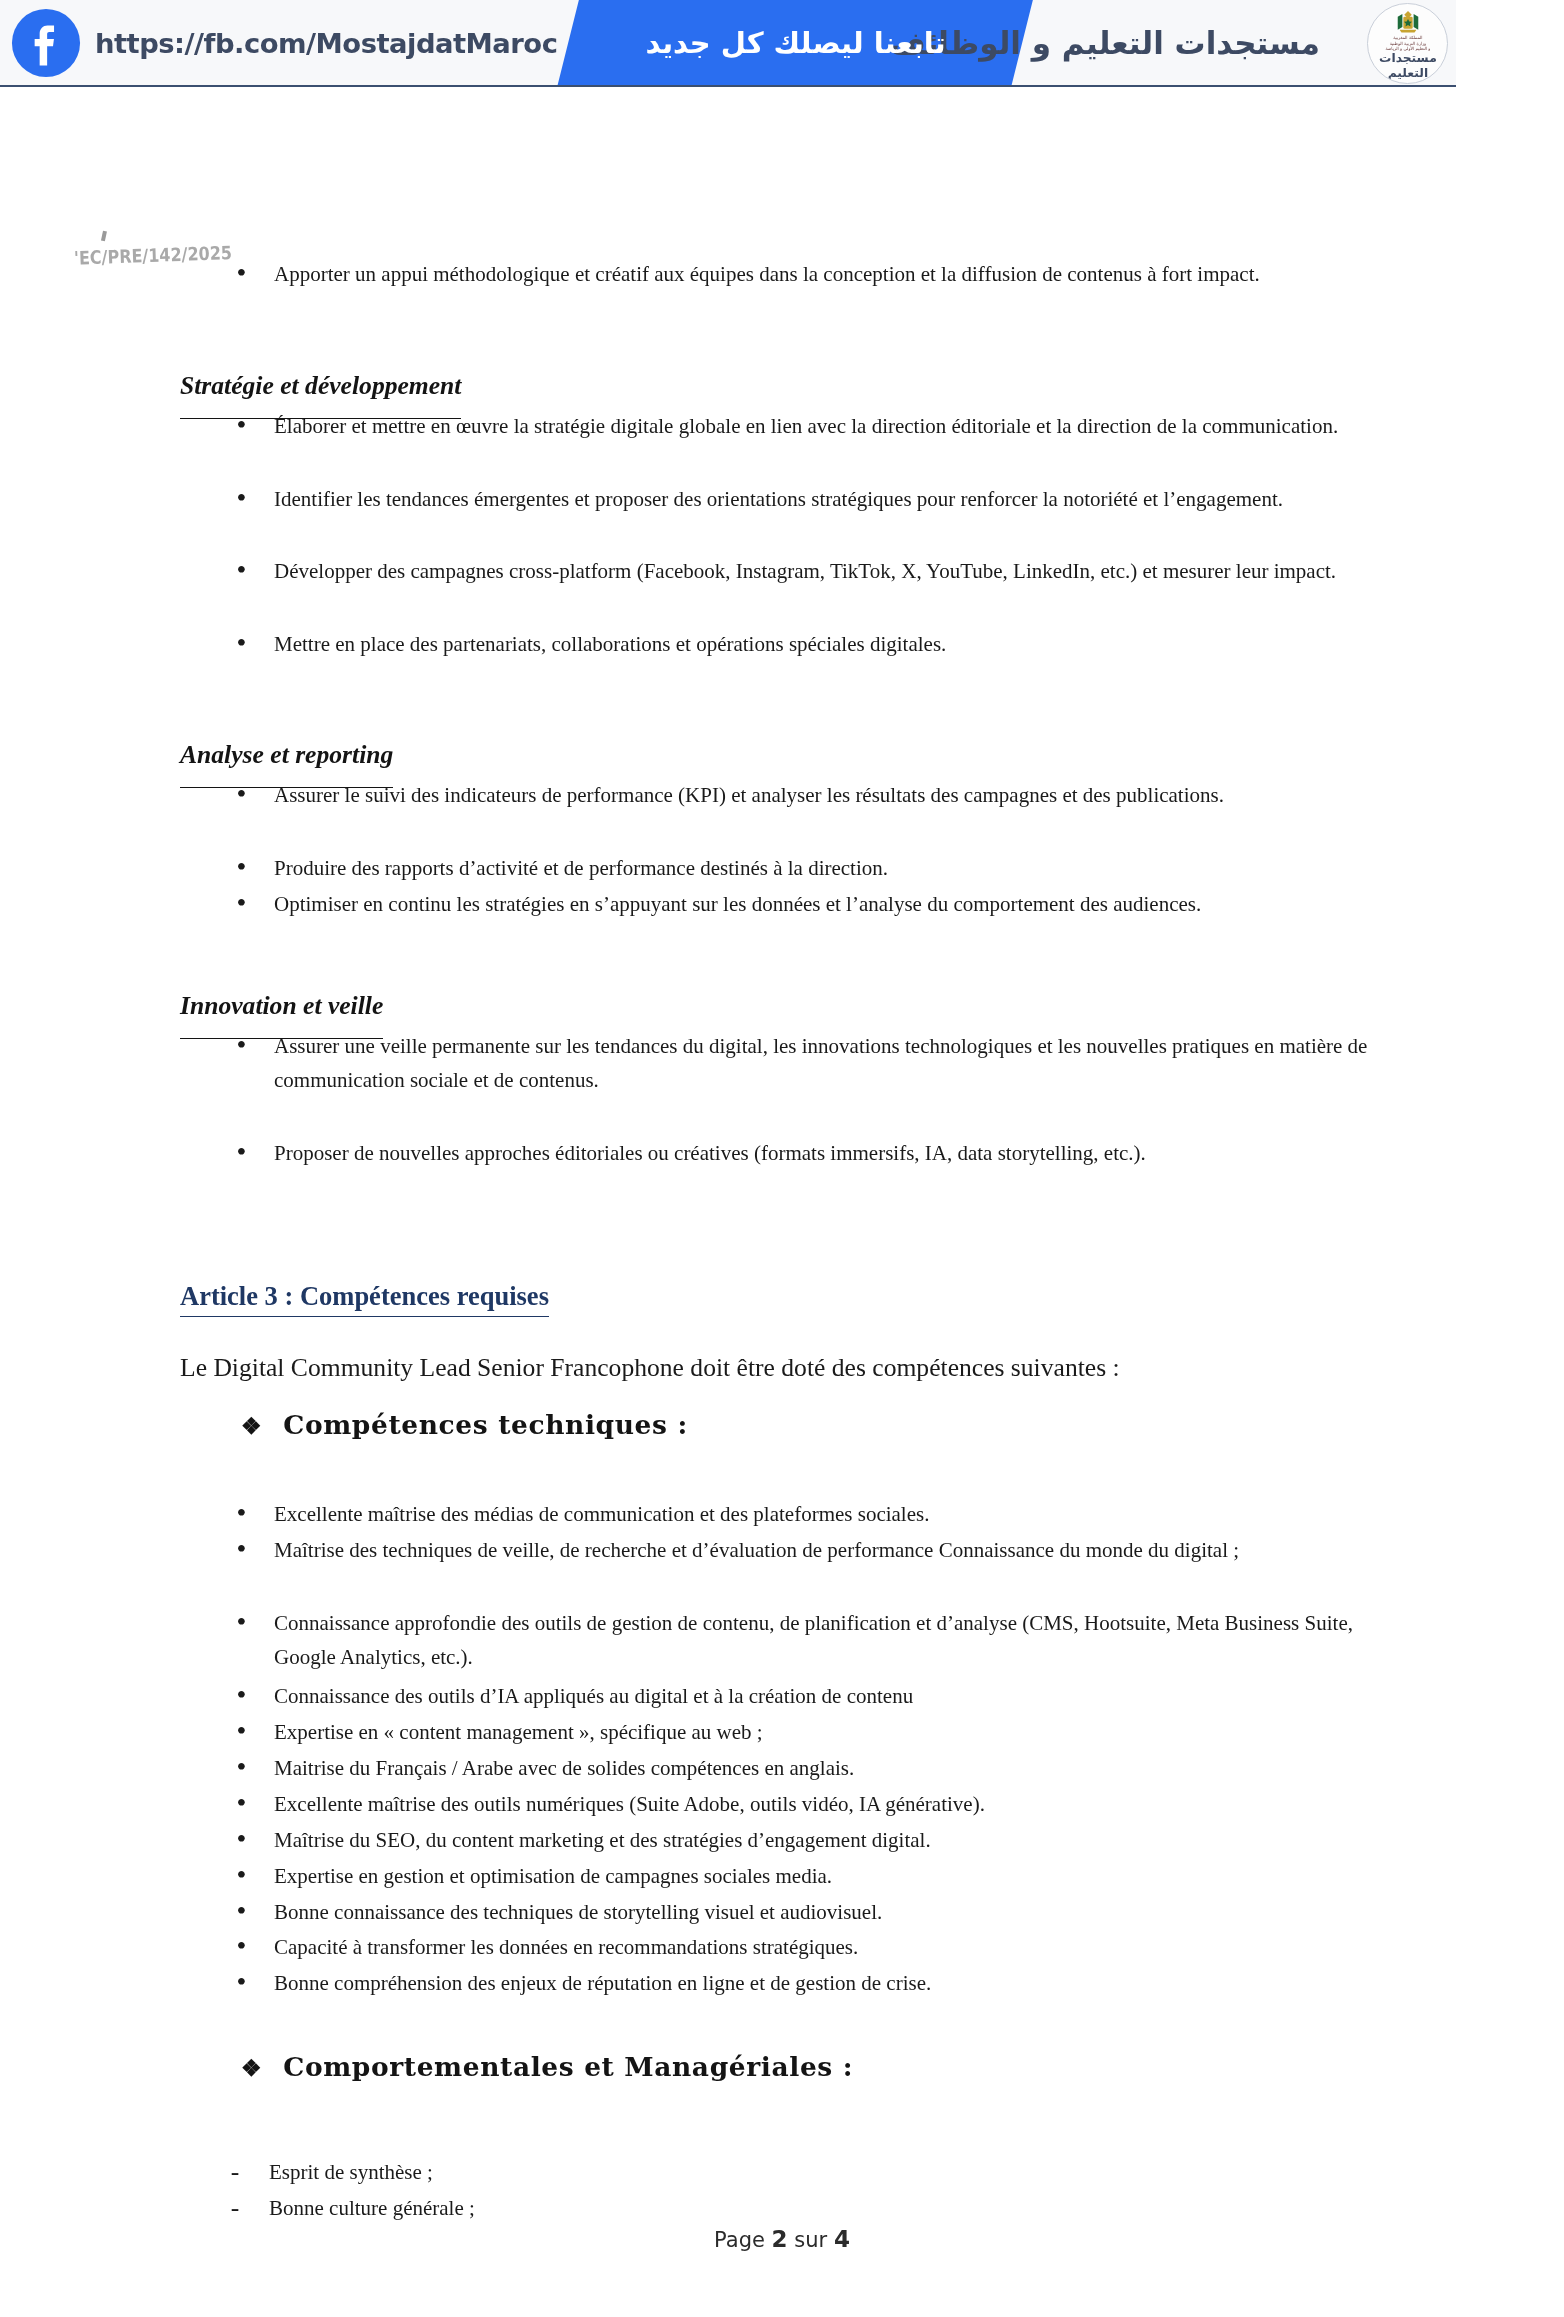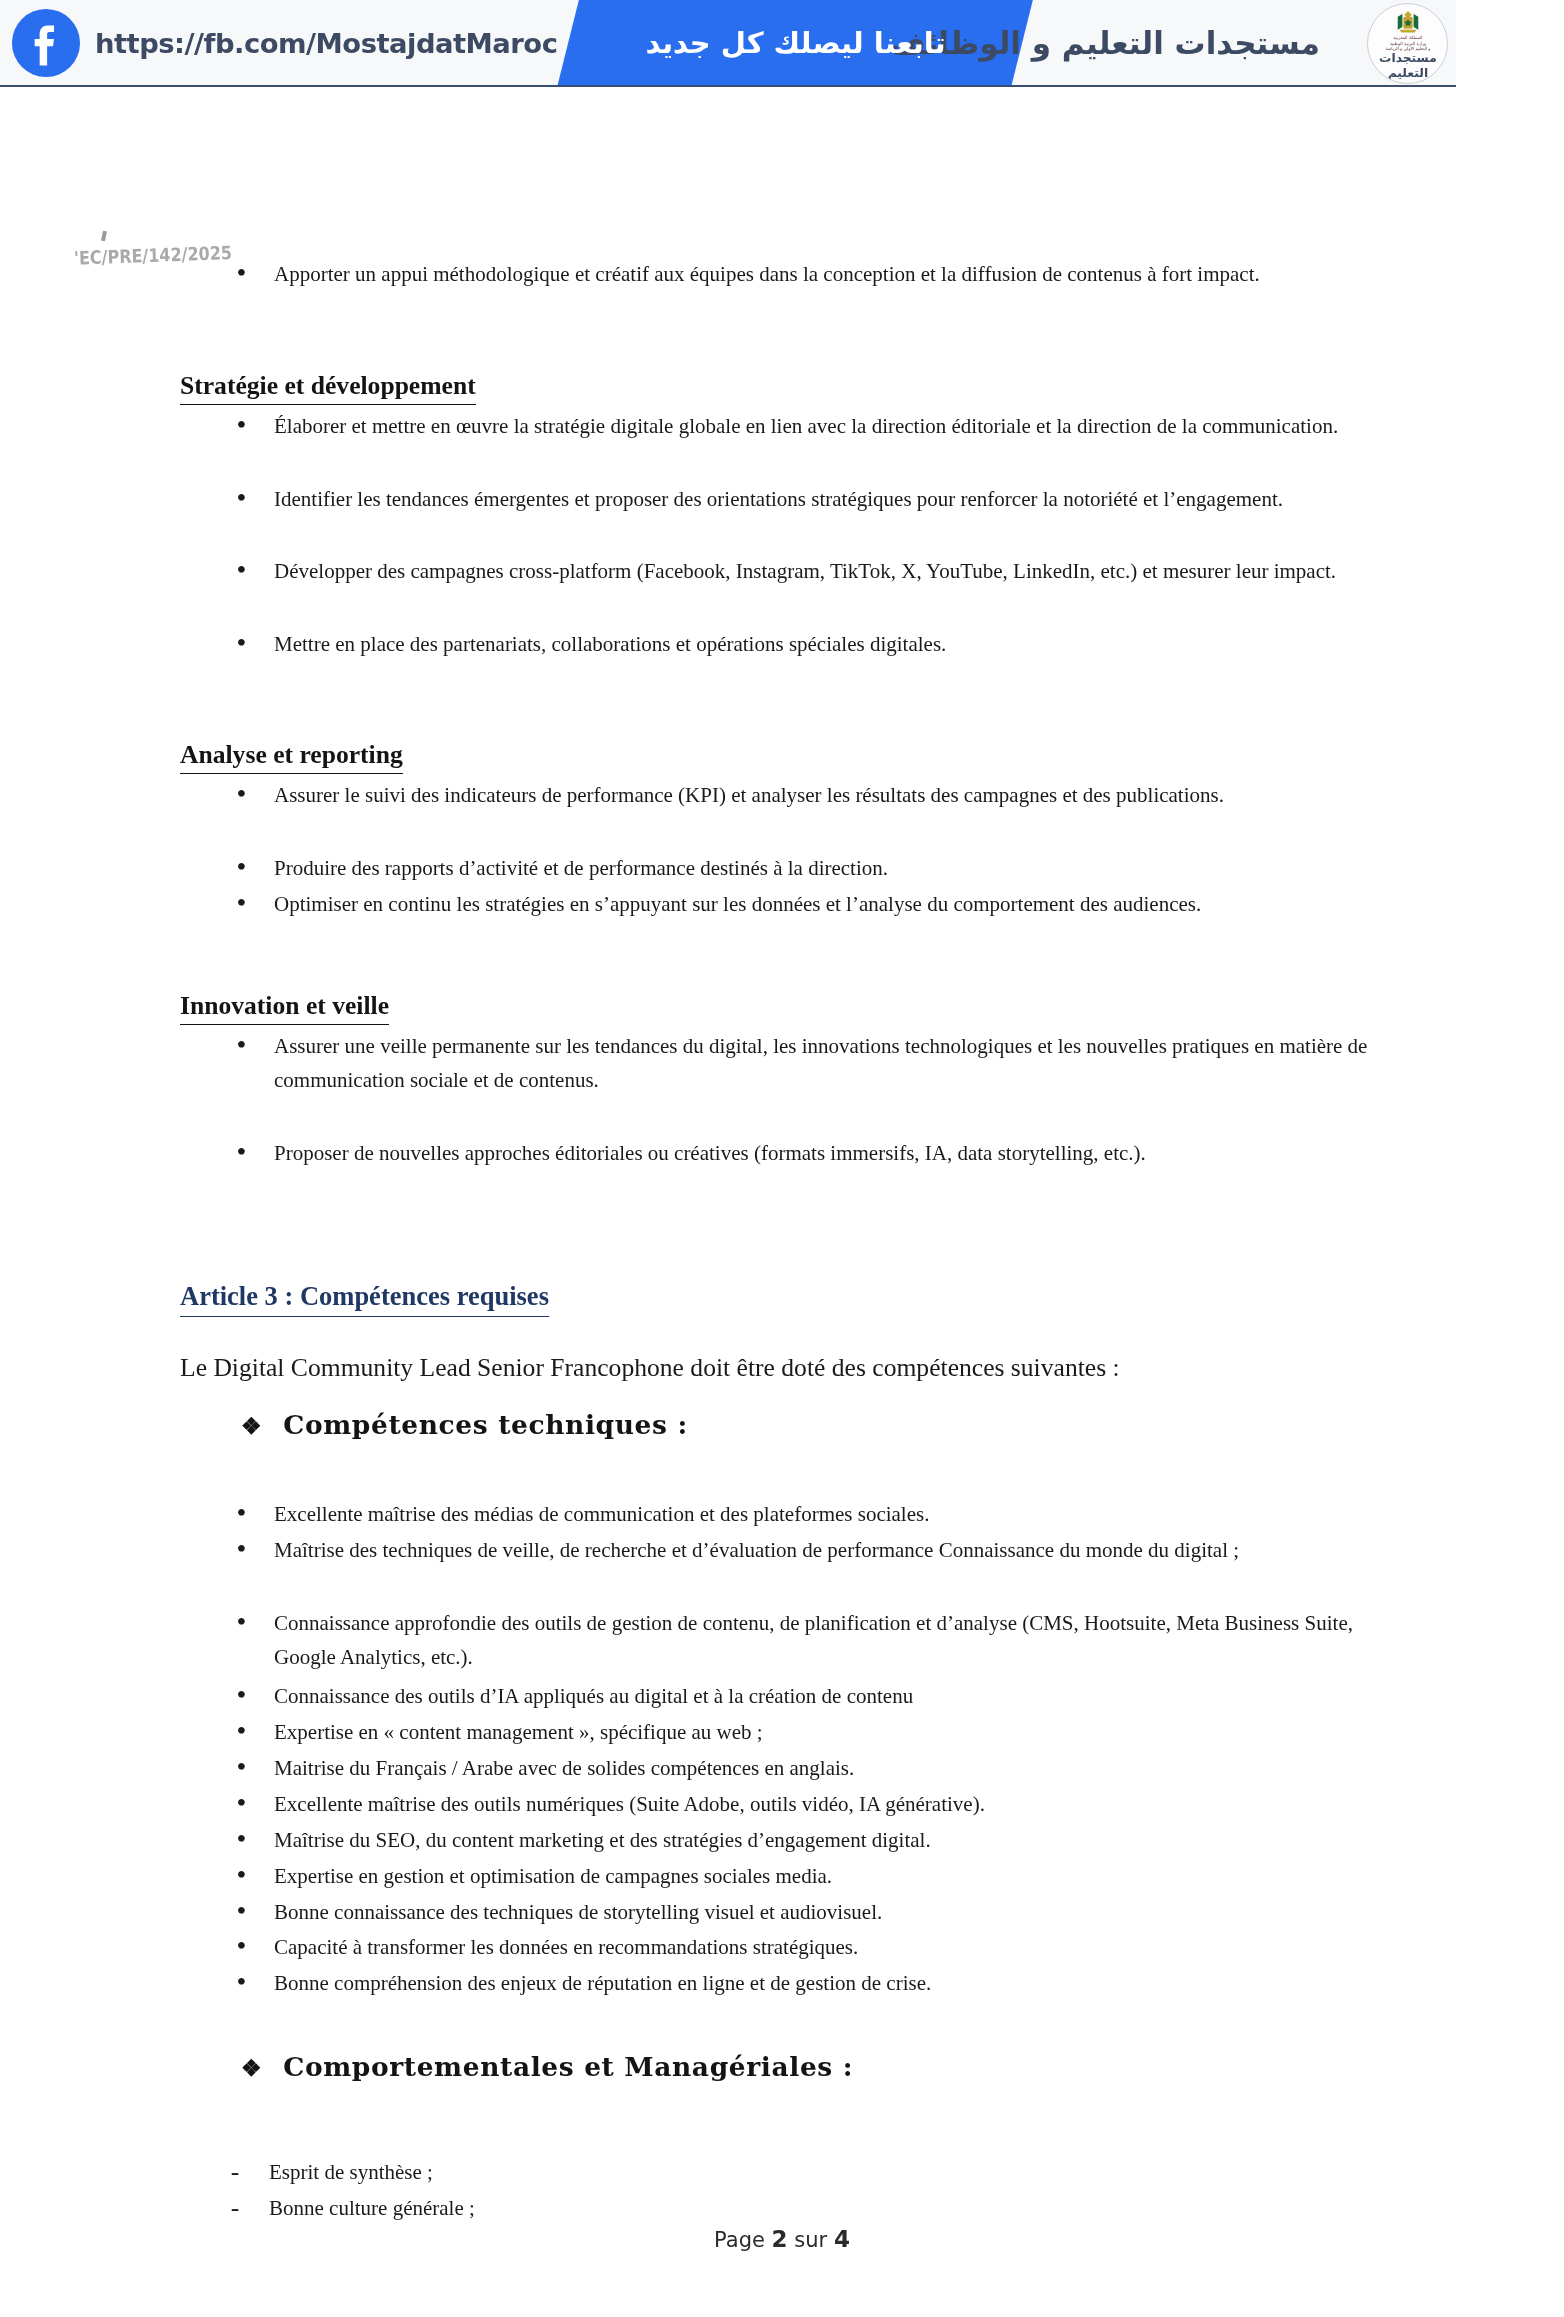--- a/index.html
+++ b/index.html
@@ -151,25 +151,26 @@
   .content {
     position: absolute;
     left: 0; top: 0;
     width: 1564px;
   }
 
   .sec-head {
     position: absolute;
     left: 180px;
     font-family: "Liberation Serif", serif;
+    font-style: italic;
     font-weight: bold;
     font-size: 25.6px;
     color: #141414;
     border-bottom: 1.9px solid #141414;
-    padding-bottom: 3px;
+    padding-bottom: 17px;
     display: inline-block;
     white-space: nowrap;
   }
 
   .bullet-row {
     position: absolute;
     left: 227px;
     width: 1147px;
     display: flex;
     align-items: flex-start;

